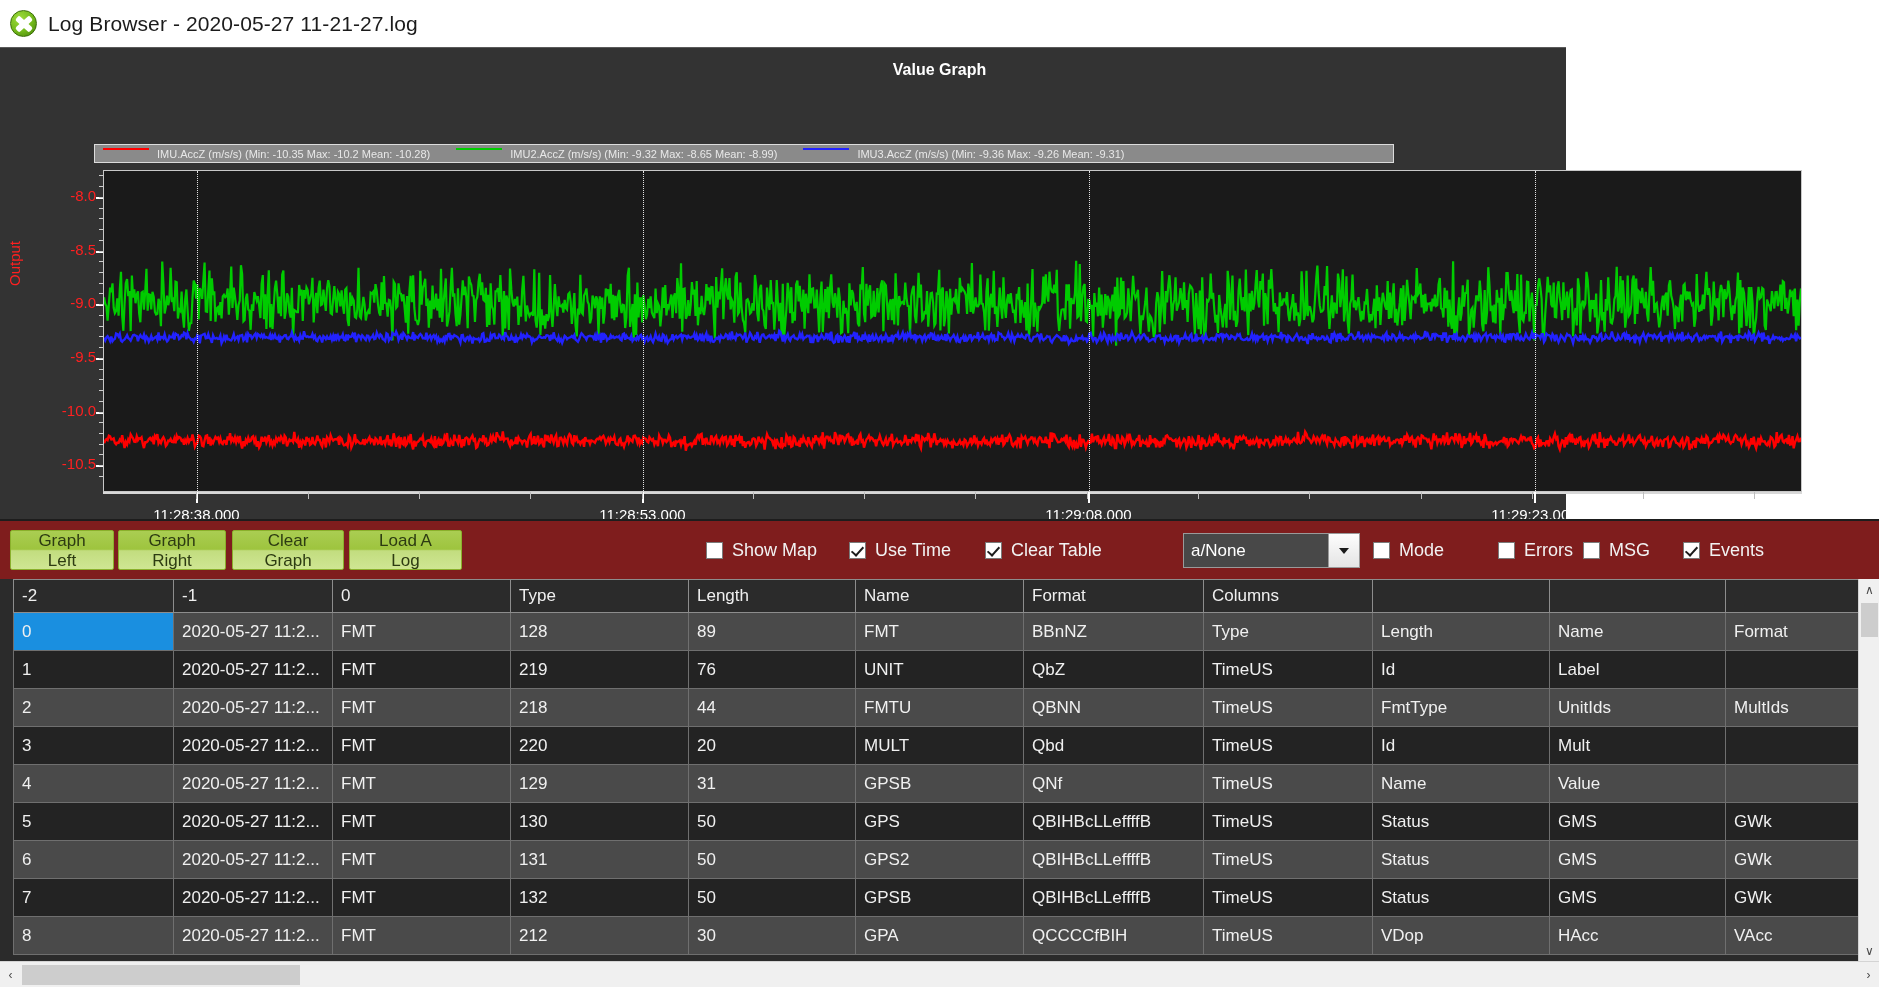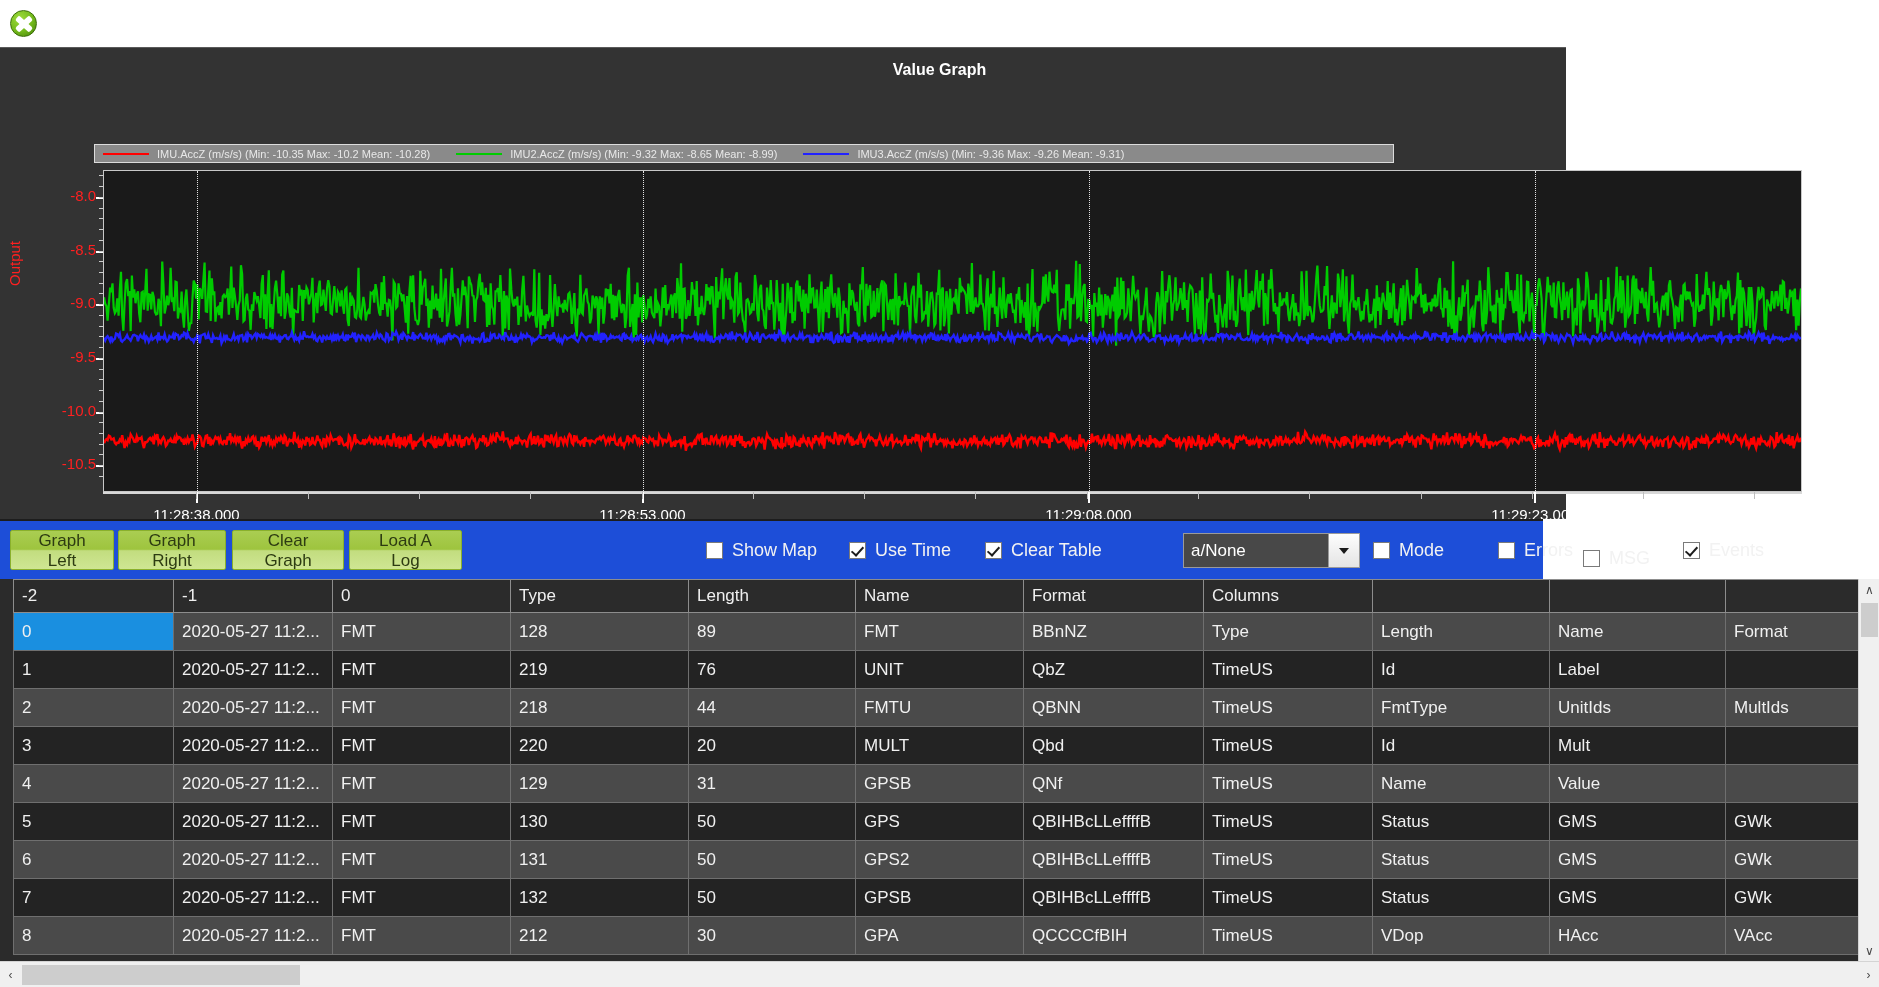--- a/index.html
+++ b/index.html
@@ -72,21 +72,21 @@
   }
   .legend-box {
     position: absolute; top: 96px; left: 94px;
     width: 1300px; height: 19px;
     background: #8a8a8a;
     border: 1px solid #dcdcdc;
     box-sizing: border-box;
     display: flex; align-items: center;
   }
   .legend-item {
-    display: flex; align-items: center;
+    display: flex; 
     white-space: nowrap;
     margin-right: 26px;
   }
   .legend-item:first-child { margin-left: 8px; }
   .legend-swatch {
     width: 46px; height: 0;
     border-top: 2px solid #000;
     margin-right: 8px;
   }
   .legend-label {
@@ -163,22 +163,22 @@
   }
   .xlabel {
     position: absolute; top: 485px; left: 0; width: 1785px;
     text-align: center;
     font-size: 15px; font-weight: bold; color: #ffffff;
   }
 
   
   .toolbar {
     position: absolute; left: 0; top: 519px;
-    width: 1543px; height: 60px;
-    background: #1d4ed8;
+    width: 1879px; height: 60px;
+    background: #7f1d1d;
     border-top: 2px solid #1d1d1d;
     box-sizing: border-box;
   }
   .btn {
     position: absolute; top: 9px;
     height: 40px;
     background: linear-gradient(to bottom, #aacd52 0%, #9ec43e 48%, #c2dd7f 52%, #cfe693 100%);
     border: 1px solid #8ab02c;
     border-radius: 2px;
     color: #2d3b12;
@@ -324,20 +324,21 @@
     background: #cdcdcd;
   }
 </style>
 </head>
 <body>
 
 <div id="app">
 
   <div class="titlebar">
     <div class="app-icon"></div>
+    <div class="title-text">Log Browser - 2020-05-27 11-21-27.log</div>
   </div>
 
   <div class="graph-panel">
     <div class="graph-title">Value Graph</div>
 
     <div class="legend-box" id="legend">
         <div class="legend-item">
           <div class="legend-swatch" style="border-top-color: rgb(255, 0, 0);"></div>
           <div class="legend-label">IMU.AccZ  (m/s/s)  (Min: -10.35  Max: -10.2  Mean: -10.28)</div>
         </div>
@@ -455,21 +456,21 @@
         <span class="cblabel">Clear Table</span>
       </div>
       <div class="cbwrap" style="left: 1373px;">
         <span class="cbox"></span>
         <span class="cblabel">Mode</span>
       </div>
       <div class="cbwrap" style="left: 1478px; padding-left: 20px;">
         <span class="cbox"></span>
         <span class="cblabel">Errors</span>
       </div>
-      <div class="cbwrap" style="left: 1583px; margin-top: 8px;">
+      <div class="cbwrap" style="left: 1583px;">
         <span class="cbox"></span>
         <span class="cblabel">MSG</span>
       </div>
       <div class="cbwrap" style="left: 1683px;">
         <span class="cbox checked"></span>
         <span class="cblabel">Events</span>
       </div>
       <div class="combo">
         <div class="combo-value">a/None</div>
         <div class="combo-arrow">

